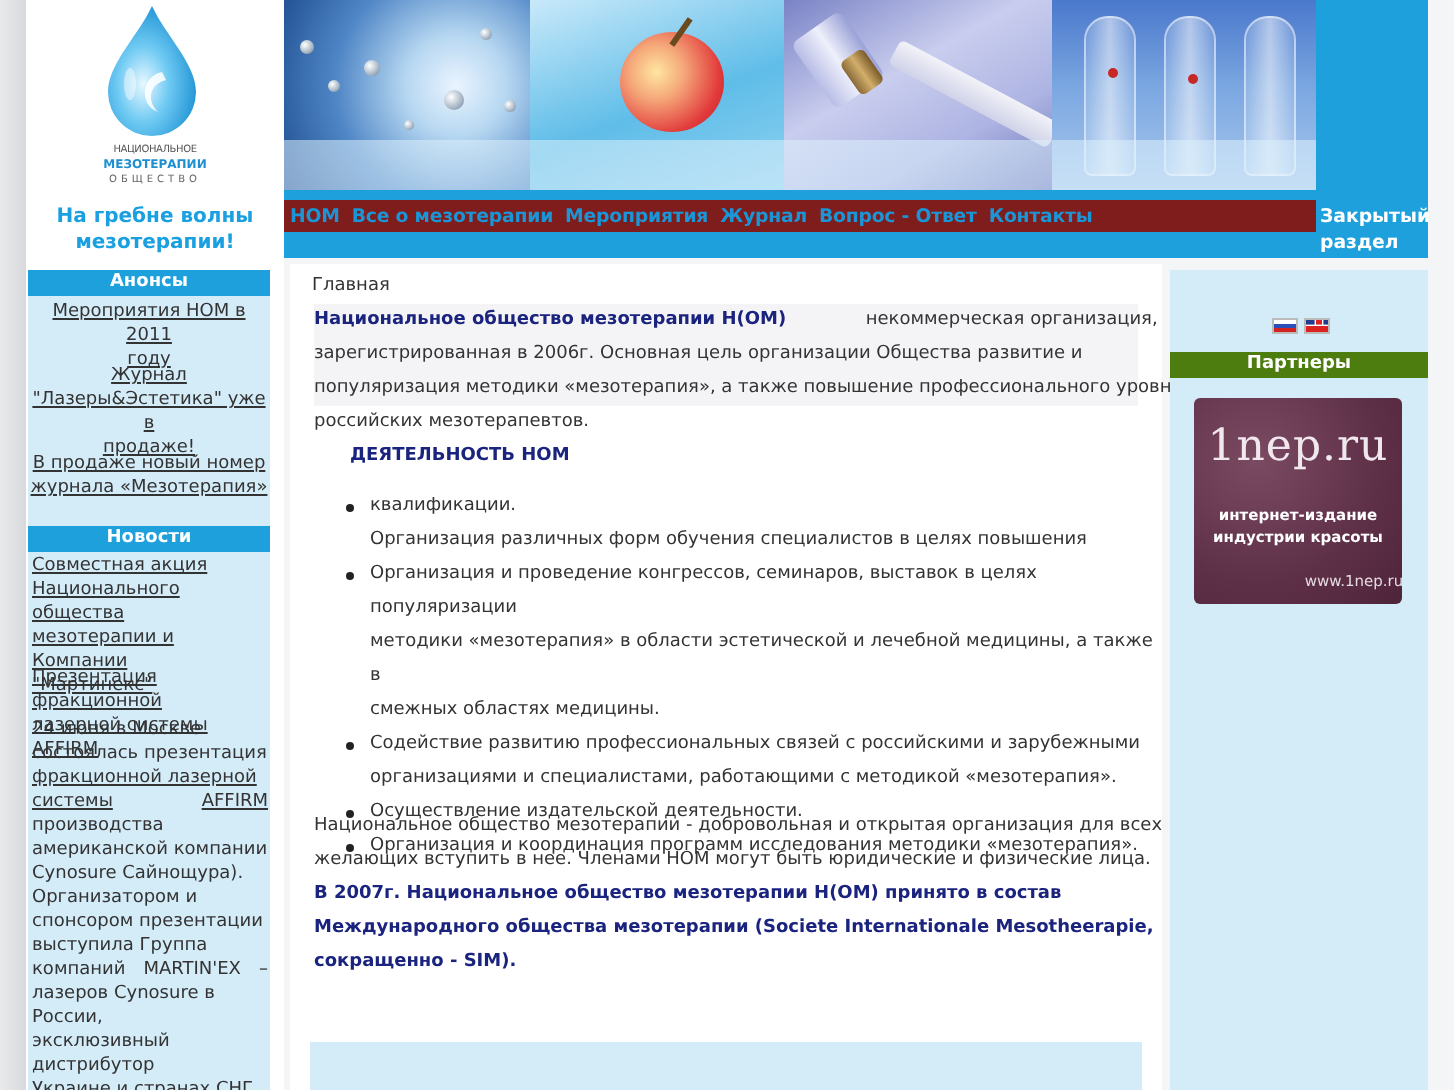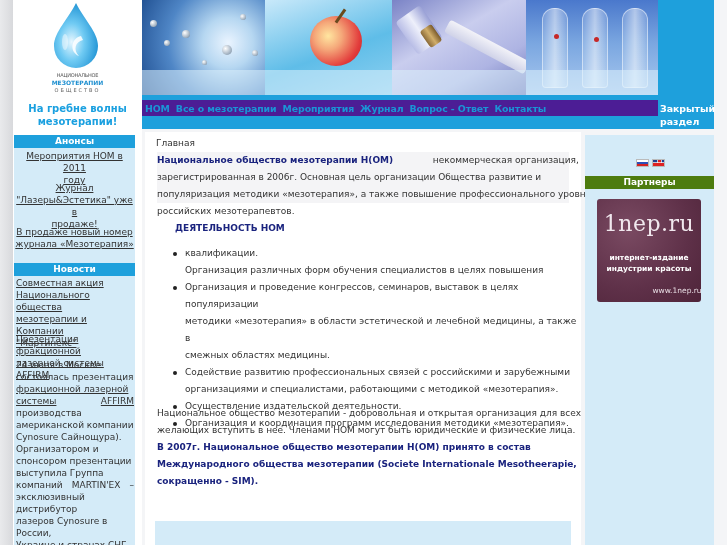--- a/index.html
+++ b/index.html
@@ -27,21 +27,21 @@
   .stem { position: absolute; left: 197px; top: 8px; width: 3px; height: 16px; background: #6a4a1e; transform: rotate(35deg); }
   .dot { position: absolute; border-radius: 50%; background: radial-gradient(circle at 35% 35%, #fff, #9ab 70%, #456); }
   .amp { position: absolute; top: 8px; width: 26px; height: 80px; border-radius: 12px 12px 4px 4px; background: linear-gradient(90deg, rgba(255,255,255,0.15), rgba(255,255,255,0.55), rgba(255,255,255,0.15)); border: 1px solid rgba(255,255,255,0.5); }
   .amp-dot { position: absolute; width: 5px; height: 5px; border-radius: 50%; background: #c62828; }
   .syringe { position: absolute; left: 300px; top: 40px; width: 90px; height: 14px; background: linear-gradient(180deg, #f2f2f8, #cfd2e8); transform: rotate(28deg); border-radius: 3px; }
   .vial { position: absolute; left: 262px; top: 10px; width: 30px; height: 40px; background: linear-gradient(90deg, #b8bde6, #eef0fb, #9aa1d6); border-radius: 4px; transform: rotate(-35deg); }
   .vialcap { position: absolute; left: 282px; top: 26px; width: 14px; height: 20px; background: linear-gradient(90deg, #8a6a3a, #d1ae6a, #7a5a2a); border-radius: 3px; transform: rotate(-35deg); }
 
   
   .nav-outer { position: absolute; left: 142px; top: 95px; width: 516px; height: 34px; background: #1ea0dc; }
-  .nav-inner { position: absolute; left: 142px; top: 100px; width: 516px; height: 16px; background: #4c1d95; display: flex; align-items: center; padding-left: 3px; }
+  .nav-inner { position: absolute; left: 142px; top: 100px; width: 516px; height: 16px; background: #7f1d1d; display: flex; align-items: center; padding-left: 3px; }
   .nav-item { font-family: "DejaVu Sans", sans-serif; font-size: 9.4px; font-weight: bold; color: #1a95d6; margin-right: 6px; white-space: nowrap; letter-spacing: -0.1px; }
   .closed-box { position: absolute; left: 658px; top: 0; width: 56px; height: 129px; background: #1ea0dc; }
   .closed-label { position: absolute; left: 660px; top: 102px; width: 54px; font-size: 9.4px; font-weight: bold; color: #fff; line-height: 13px; }
 
   
   .left-col { position: absolute; left: 13px; top: 132px; width: 129px; height: 413px; background: #fff; }
   .sidebar { position: absolute; left: 14px; top: 135px; width: 121px; height: 410px; background: #d4ebf8; }
   .side-header { position: absolute; left: 14px; width: 121px; height: 13px; background: #1ea0dc; color: #fff; font-weight: bold; font-size: 9px; text-align: center; line-height: 13px; }
   .ann { position: absolute; left: 14px; width: 121px; text-align: center; font-size: 9px; line-height: 12px; color: #333; text-decoration: underline; }
   .news-link { position: absolute; left: 16px; width: 118px; font-size: 9px; line-height: 12px; color: #333; text-decoration: underline; }
@@ -183,22 +183,22 @@
     <div>американской компании</div>
     <div>Cynosure Сайнощура).</div>
     <div>Организатором и</div>
     <div>спонсором презентации</div>
     <div>выступила Группа</div>
     <div class="justify">
       <span>компаний</span>
       <span>MARTIN'EX</span>
       <span>–</span>
     </div>
+    <div>лазеров Cynosure в России,</div>
     <div>эксклюзивный дистрибутор</div>
-    <div>лазеров Cynosure в России,</div>
     <div>Украине и странах СНГ.</div>
   </div>
 
   <div class="main"></div>
   <div class="breadcrumb">Главная</div>
 
   <div class="p hl" style="top:152px; width:412px;">
     <span class="bold-blue">Национальное общество мезотерапии  Н(ОМ)</span>
     <span style="display:inline-block;width:34px;"></span>
     <span>некоммерческая организация,</span>

